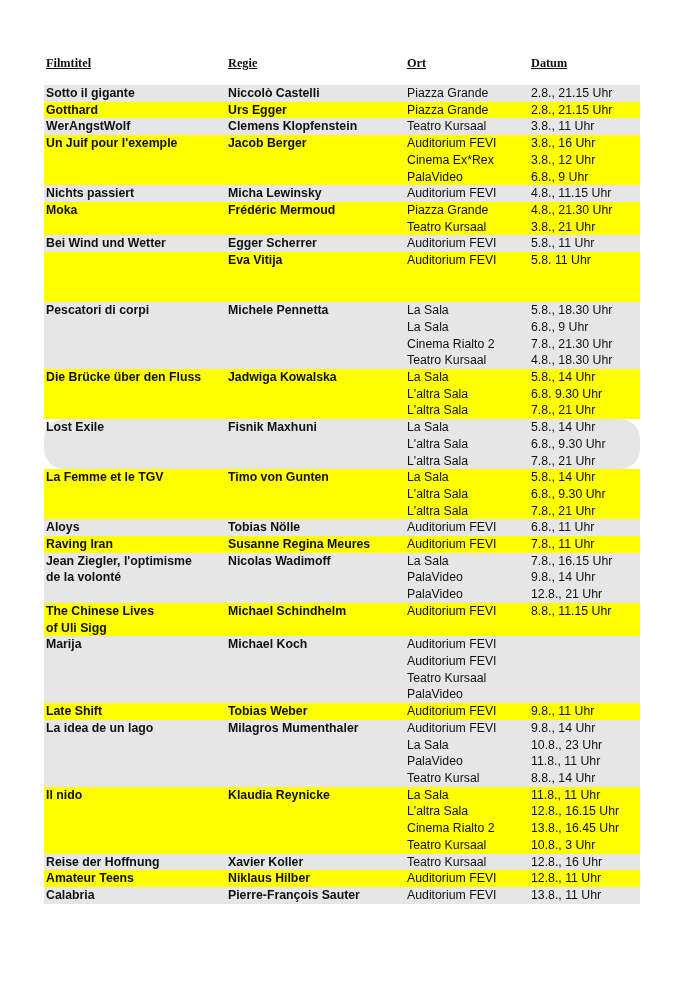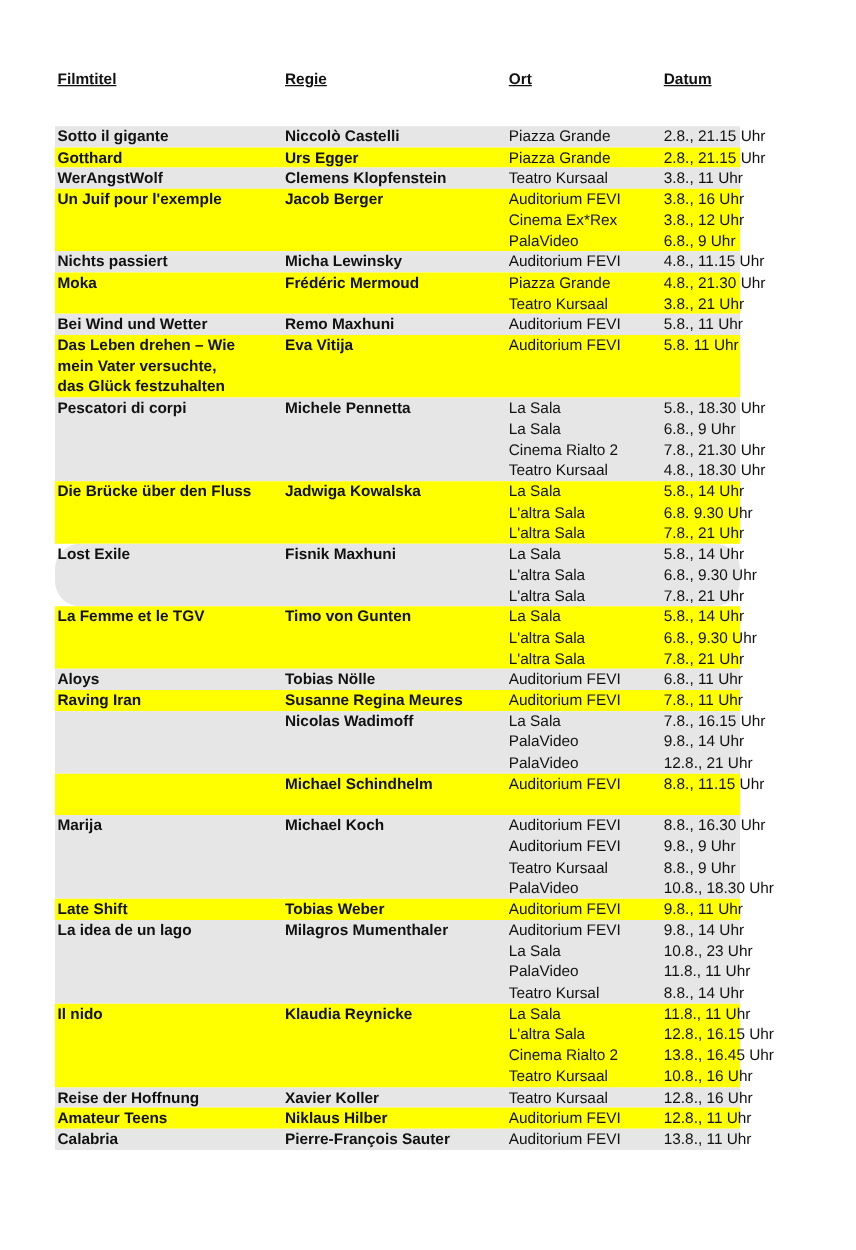--- a/index.html
+++ b/index.html
@@ -1,19 +1,19 @@
 <!DOCTYPE html>
 <html><head>
 <meta charset="utf-8">
 <style>
   html, body { margin:0; padding:0; background:#ffffff; }
   body { width:685px; height:1000px; position:relative; font-family:"Liberation Sans", sans-serif; font-size:12.3px; color:#111; }
-  .header { position:absolute; top:56px; left:46px; width:594px; height:16px; }
+  .header { position:absolute; top:56px; left:46px; width:594px; height:16px;font-family:Liberation Serif, serif; }
   .header span { position:absolute; top:0; font-weight:bold; text-decoration:underline; }
-  .table { position:absolute; top:101px; left:44px; width:548px; }
+  .table { position:absolute; top:85px; left:44px; width:596px; }
   .row { position:relative; }
   .row.grey { background:#e6e6e6; }
   .row.yellow { background:#ffff00;padding-left:13px; }
   .cell { position:absolute; top:0; }
   .line { height:16.71px; line-height:16.71px; white-space:nowrap; }
   .c-title { left:2px; font-weight:bold; }
   .c-dir { left:184px;font-weight:bold; }
   .c-ort { left:363px; }
   .c-date { left:487px; }
   .h-title { left:0; } .h-dir { left:182px; } .h-ort { left:361px; } .h-date { left:485px; }
@@ -104,34 +104,29 @@
       </div>
       <div class="cell c-date">
         <div class="line">4.8., 21.30 Uhr</div>
         <div class="line">3.8., 21 Uhr</div>
       </div>
     </div>
     <div class="row grey" style="height: 16.71px;">
       <div class="cell c-title">
         <div class="line">Bei Wind und Wetter</div>
       </div>
-      <div class="cell c-dir line">Remo Maxhuni</div>
+      <div class="cell c-dir line">Egger Scherrer</div>
       <div class="cell c-ort">
         <div class="line">Auditorium FEVI</div>
       </div>
       <div class="cell c-date">
         <div class="line">5.8., 11 Uhr</div>
       </div>
     </div>
     <div class="row yellow" style="height: 50.13px;">
-      <div class="cell c-title">
-        <div class="line">Das Leben drehen – Wie</div>
-        <div class="line">mein Vater versuchte,</div>
-        <div class="line">das Glück festzuhalten</div>
-      </div>
       <div class="cell c-dir line">Eva Vitija</div>
       <div class="cell c-ort">
         <div class="line">Auditorium FEVI</div>
       </div>
       <div class="cell c-date">
         <div class="line">5.8. 11 Uhr</div>
       </div>
     </div>
     <div class="row grey" style="height: 66.84px;">
       <div class="cell c-title">
@@ -217,57 +212,59 @@
       </div>
       <div class="cell c-dir line">Susanne Regina Meures</div>
       <div class="cell c-ort">
         <div class="line">Auditorium FEVI</div>
       </div>
       <div class="cell c-date">
         <div class="line">7.8., 11 Uhr</div>
       </div>
     </div>
     <div class="row grey" style="height: 50.13px;">
+      <div class="cell c-title">
+        <div class="line">Jean Ziegler, l'optimisme</div>
+        <div class="line">de la volonté</div>
+      </div>
       <div class="cell c-dir line">Nicolas Wadimoff</div>
       <div class="cell c-ort">
         <div class="line">La Sala</div>
         <div class="line">PalaVideo</div>
         <div class="line">PalaVideo</div>
       </div>
       <div class="cell c-date">
         <div class="line">7.8., 16.15 Uhr</div>
         <div class="line">9.8., 14 Uhr</div>
         <div class="line">12.8., 21 Uhr</div>
       </div>
     </div>
     <div class="row yellow" style="height: 33.42px;">
+      <div class="cell c-title">
+        <div class="line">The Chinese Lives</div>
+        <div class="line">of Uli Sigg</div>
+      </div>
       <div class="cell c-dir line">Michael Schindhelm</div>
       <div class="cell c-ort">
         <div class="line">Auditorium FEVI</div>
       </div>
       <div class="cell c-date">
         <div class="line">8.8., 11.15 Uhr</div>
       </div>
     </div>
     <div class="row grey" style="height: 66.84px;">
       <div class="cell c-title">
         <div class="line">Marija</div>
       </div>
       <div class="cell c-dir line">Michael Koch</div>
       <div class="cell c-ort">
         <div class="line">Auditorium FEVI</div>
         <div class="line">Auditorium FEVI</div>
         <div class="line">Teatro Kursaal</div>
         <div class="line">PalaVideo</div>
-      </div>
-      <div class="cell c-date">
-        <div class="line">8.8., 16.30 Uhr</div>
-        <div class="line">9.8., 9 Uhr</div>
-        <div class="line">8.8., 9 Uhr</div>
-        <div class="line">10.8., 18.30 Uhr</div>
       </div>
     </div>
     <div class="row yellow" style="height: 16.71px;">
       <div class="cell c-title">
         <div class="line">Late Shift</div>
       </div>
       <div class="cell c-dir line">Tobias Weber</div>
       <div class="cell c-ort">
         <div class="line">Auditorium FEVI</div>
       </div>
@@ -301,21 +298,21 @@
       <div class="cell c-ort">
         <div class="line">La Sala</div>
         <div class="line">L'altra Sala</div>
         <div class="line">Cinema Rialto 2</div>
         <div class="line">Teatro Kursaal</div>
       </div>
       <div class="cell c-date">
         <div class="line">11.8., 11 Uhr</div>
         <div class="line">12.8., 16.15 Uhr</div>
         <div class="line">13.8., 16.45 Uhr</div>
-        <div class="line">10.8., 16 Uhr</div>
+        <div class="line">10.8., 3 Uhr</div>
       </div>
     </div>
     <div class="row grey" style="height: 16.71px;">
       <div class="cell c-title">
         <div class="line">Reise der Hoffnung</div>
       </div>
       <div class="cell c-dir line">Xavier Koller</div>
       <div class="cell c-ort">
         <div class="line">Teatro Kursaal</div>
       </div>

